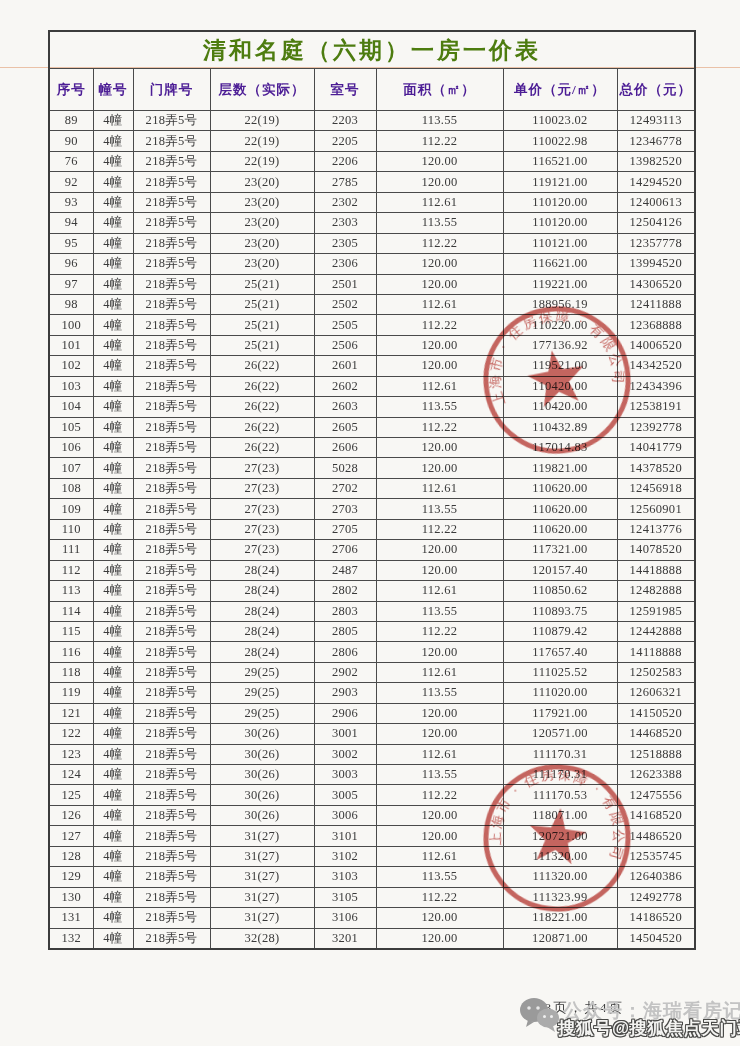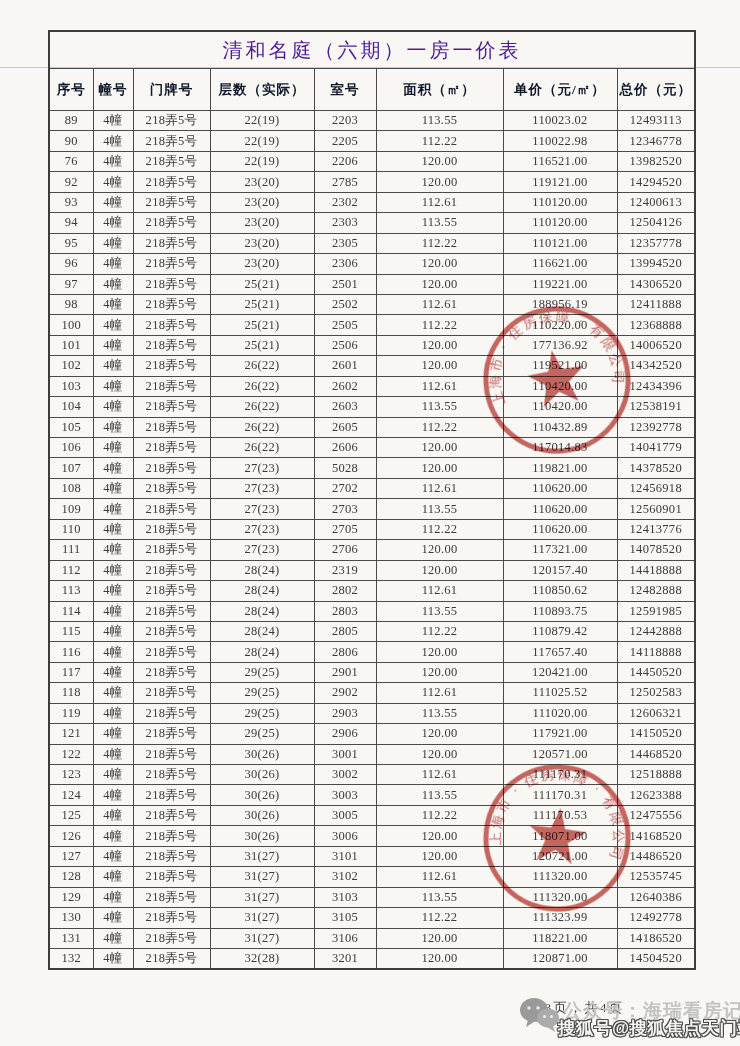--- a/index.html
+++ b/index.html
@@ -19,24 +19,24 @@
   table{
     border-collapse:collapse;table-layout:fixed;width:646px;
     background:transparent;
   }
   th,td{
     border:1.6px solid #4a4a4a;
     text-align:center;vertical-align:middle;
     padding:0;overflow:hidden;white-space:nowrap;
   }
   tr.title-row th{
-    height:36px;font-size:20px;font-weight:normal;letter-spacing:3px;color:#4c1d95;
+    height:36px;font-size:23px;font-weight:bold;letter-spacing:3px;color:#4d7c0f;
   }
   tr.header-row th{
-    height:41px;font-size:13.5px;font-weight:bold;color:#0f172a;letter-spacing:1px;
+    height:41px;font-size:13.5px;font-weight:bold;color:#4c1d95;letter-spacing:1px;
   }
   tbody td{
     height:19.45px;font-size:12.5px;color:#3a3a3a;letter-spacing:.3px;
   }
   table{border:2.4px solid #3c3c3c;}
   
   .seal{
     position:absolute;width:160px;height:160px;z-index:2;
     mix-blend-mode:multiply;opacity:.82;filter:blur(.5px);
     pointer-events:none;
@@ -317,21 +317,21 @@
           <td>2706</td>
           <td>120.00</td>
           <td>117321.00</td>
           <td>14078520</td>
         </tr>
         <tr>
           <td>112</td>
           <td>4幢</td>
           <td>218弄5号</td>
           <td>28(24)</td>
-          <td>2319</td>
+          <td>2487</td>
           <td>120.00</td>
           <td>120157.40</td>
           <td>14418888</td>
         </tr>
         <tr>
           <td>113</td>
           <td>4幢</td>
           <td>218弄5号</td>
           <td>28(24)</td>
           <td>2802</td>
@@ -361,30 +361,20 @@
         </tr>
         <tr>
           <td>116</td>
           <td>4幢</td>
           <td>218弄5号</td>
           <td>28(24)</td>
           <td>2806</td>
           <td>120.00</td>
           <td>117657.40</td>
           <td>14118888</td>
-        </tr>
-        <tr>
-          <td>117</td>
-          <td>4幢</td>
-          <td>218弄5号</td>
-          <td>29(25)</td>
-          <td>2901</td>
-          <td>120.00</td>
-          <td>120421.00</td>
-          <td>14450520</td>
         </tr>
         <tr>
           <td>118</td>
           <td>4幢</td>
           <td>218弄5号</td>
           <td>29(25)</td>
           <td>2902</td>
           <td>112.61</td>
           <td>111025.52</td>
           <td>12502583</td>

